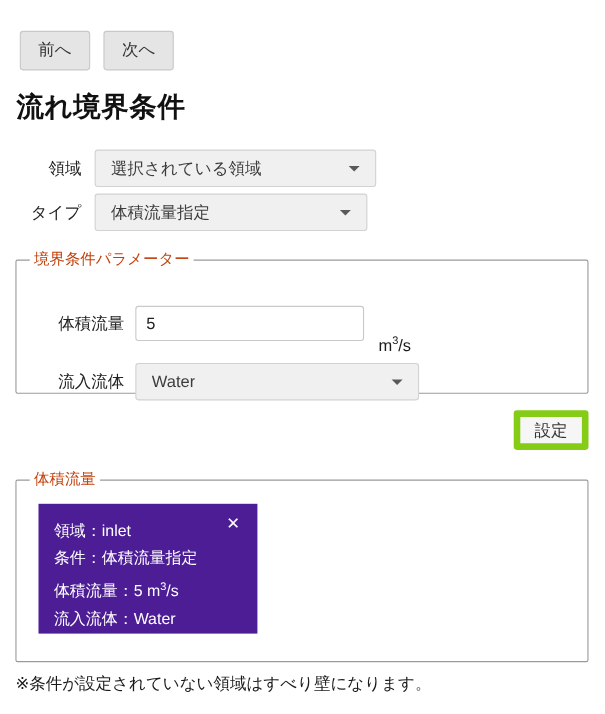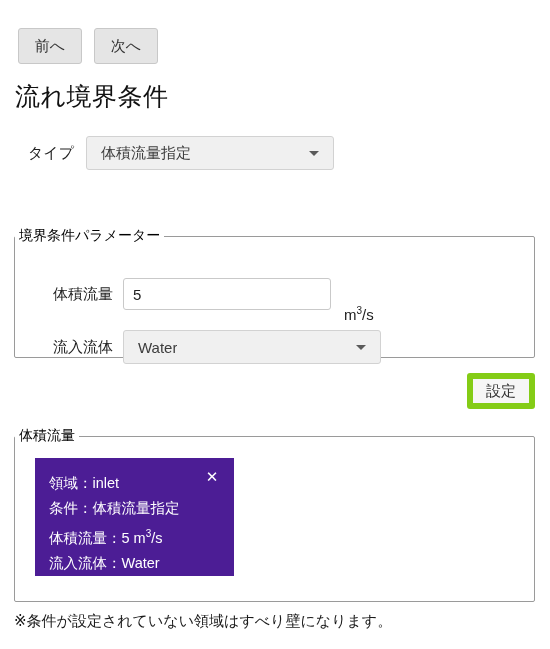--- a/index.html
+++ b/index.html
@@ -39,21 +39,21 @@
     text-align: center;
     box-sizing: border-box;
   }
 
   
   .page-title {
     position: absolute;
     left: 15px;
     top: 80px;
     font-size: 25px;
-    font-weight: normal;
+    font-weight: bold;
     letter-spacing: 0.5px;
     color: #111111;
     margin: 0;
   }
 
   
   .selector-rows {
     position: absolute;
     left: 0;
     top: 136px;
@@ -111,25 +111,25 @@
     position: absolute;
     border: 1px solid #9a9a9a;
     border-radius: 2px;
     margin: 0;
     padding: 0;
     box-sizing: border-box;
   }
   .fs-legend {
     position: absolute;
     top: -10px;
-    left: 0;
+    left: 12px;
     background: #ffffff;
     padding: 0 4px;
     font-size: 14px;
-    color: #000000;
+    color: #c2410c;
     white-space: nowrap;
   }
   #params-fieldset {
     left: 14px;
     top: 236px;
     width: 521px;
     height: 122px;
   }
   #bc-fieldset {
     left: 14px;
@@ -245,20 +245,27 @@
 
 <div class="nav-bar">
   <button class="nav-btn">前へ</button>
   <button class="nav-btn">次へ</button>
 </div>
 
 <h1 class="page-title">流れ境界条件</h1>
 
 <div class="selector-rows">
 
+  <div class="sel-row">
+    <span class="sel-label w1">領域</span>
+    <div class="dropdown dd-region">
+      <span class="dd-text">選択されている領域</span>
+      <span class="dd-arrow"></span>
+    </div>
+  </div>
 
   <div class="sel-row">
     <span class="sel-label w1">タイプ</span>
     <div class="dropdown dd-type">
       <span class="dd-text">体積流量指定</span>
       <span class="dd-arrow"></span>
     </div>
   </div>
 
 </div>

